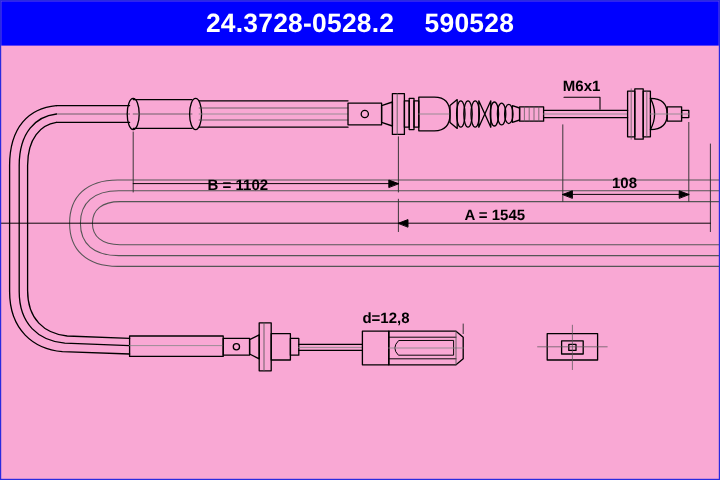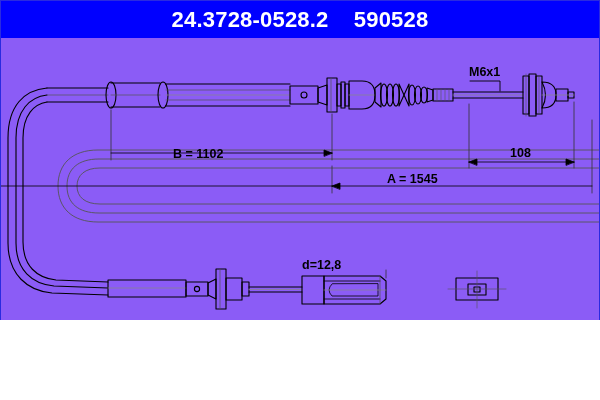--- a/index.html
+++ b/index.html
@@ -3,22 +3,22 @@
 <meta charset="utf-8">
 <style>
   html, body {
     margin: 0;
     padding: 0;
     background: #ffffff;
   }
   #page {
     position: relative;
     width: 600px;
-    height: 320px;
-    background: #8b5cf6;
+    height: 400px;
+    background: #f9a8d4;
     font-family: "Liberation Sans", sans-serif;
     overflow: hidden;
     box-sizing: border-box;
   }
   #frame-border {
     position: absolute;
     left: 0; top: 0;
     width: 600px; height: 400px;
     border: 1px solid #2a2ae0;
     box-sizing: border-box;

